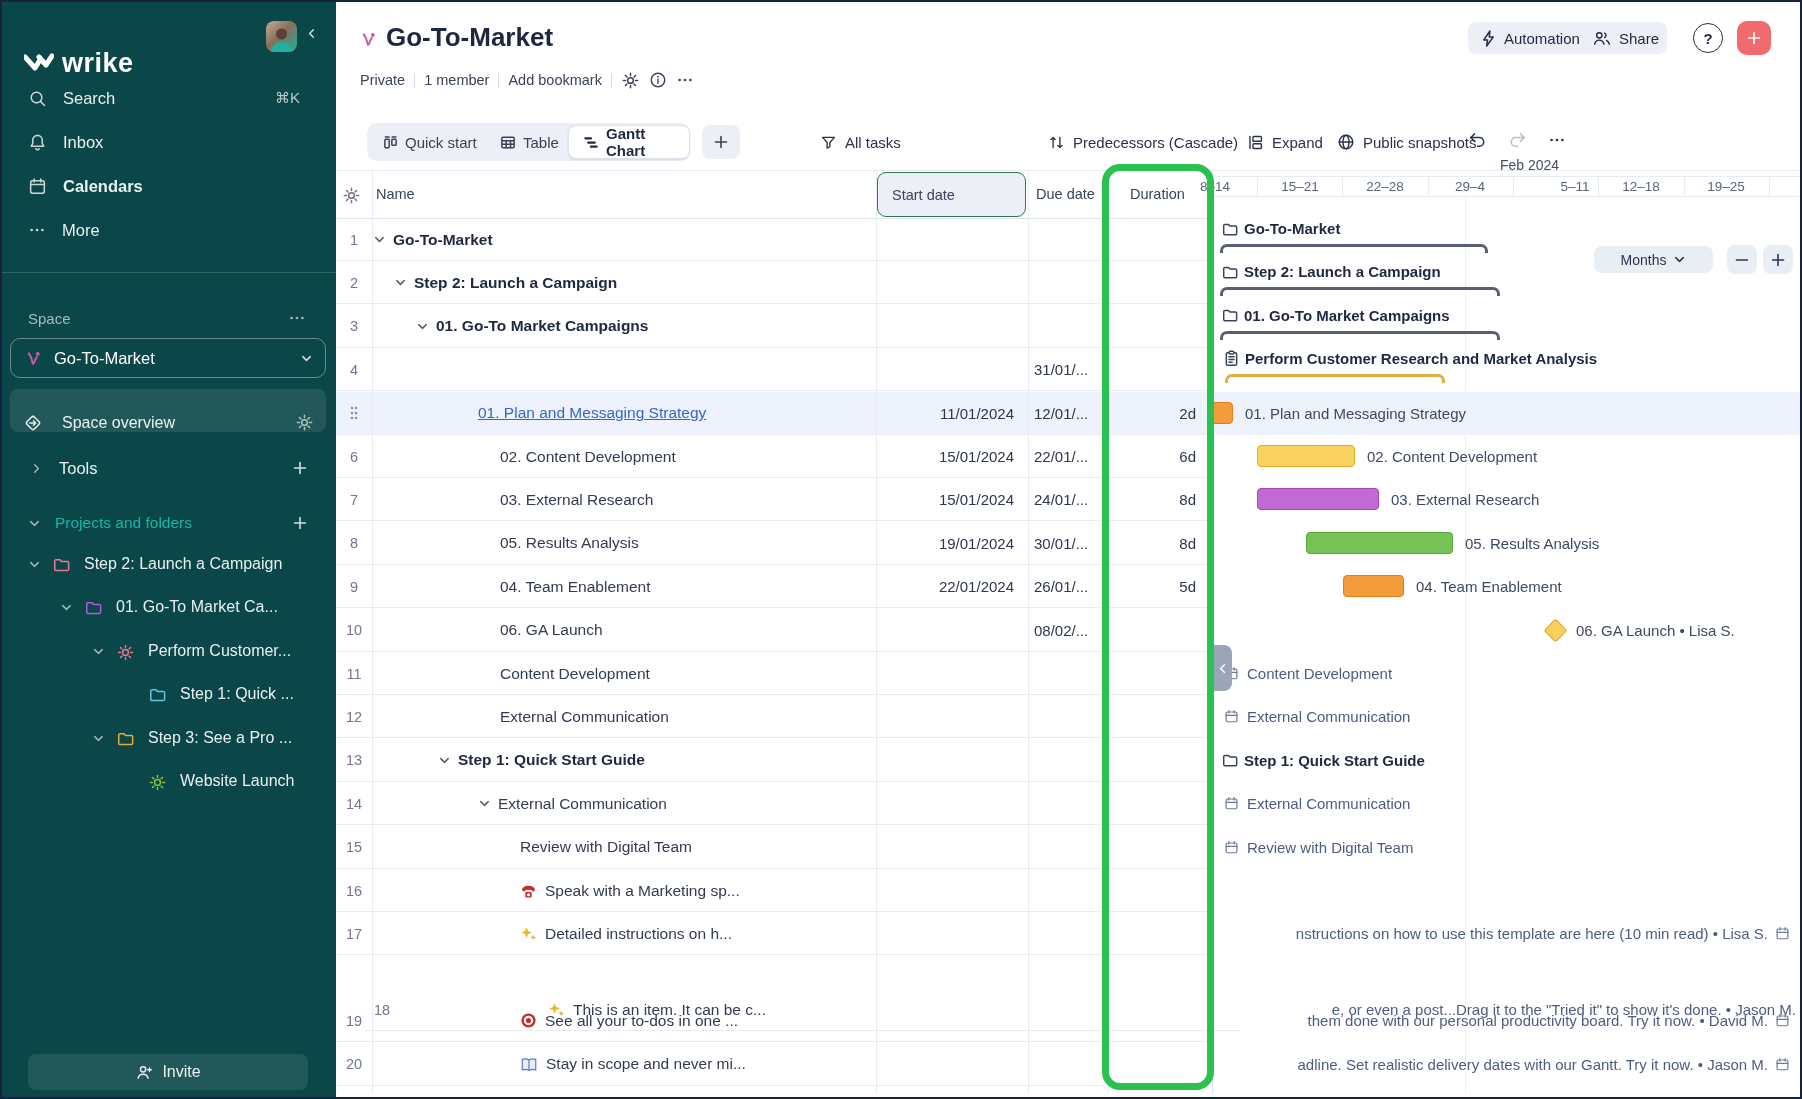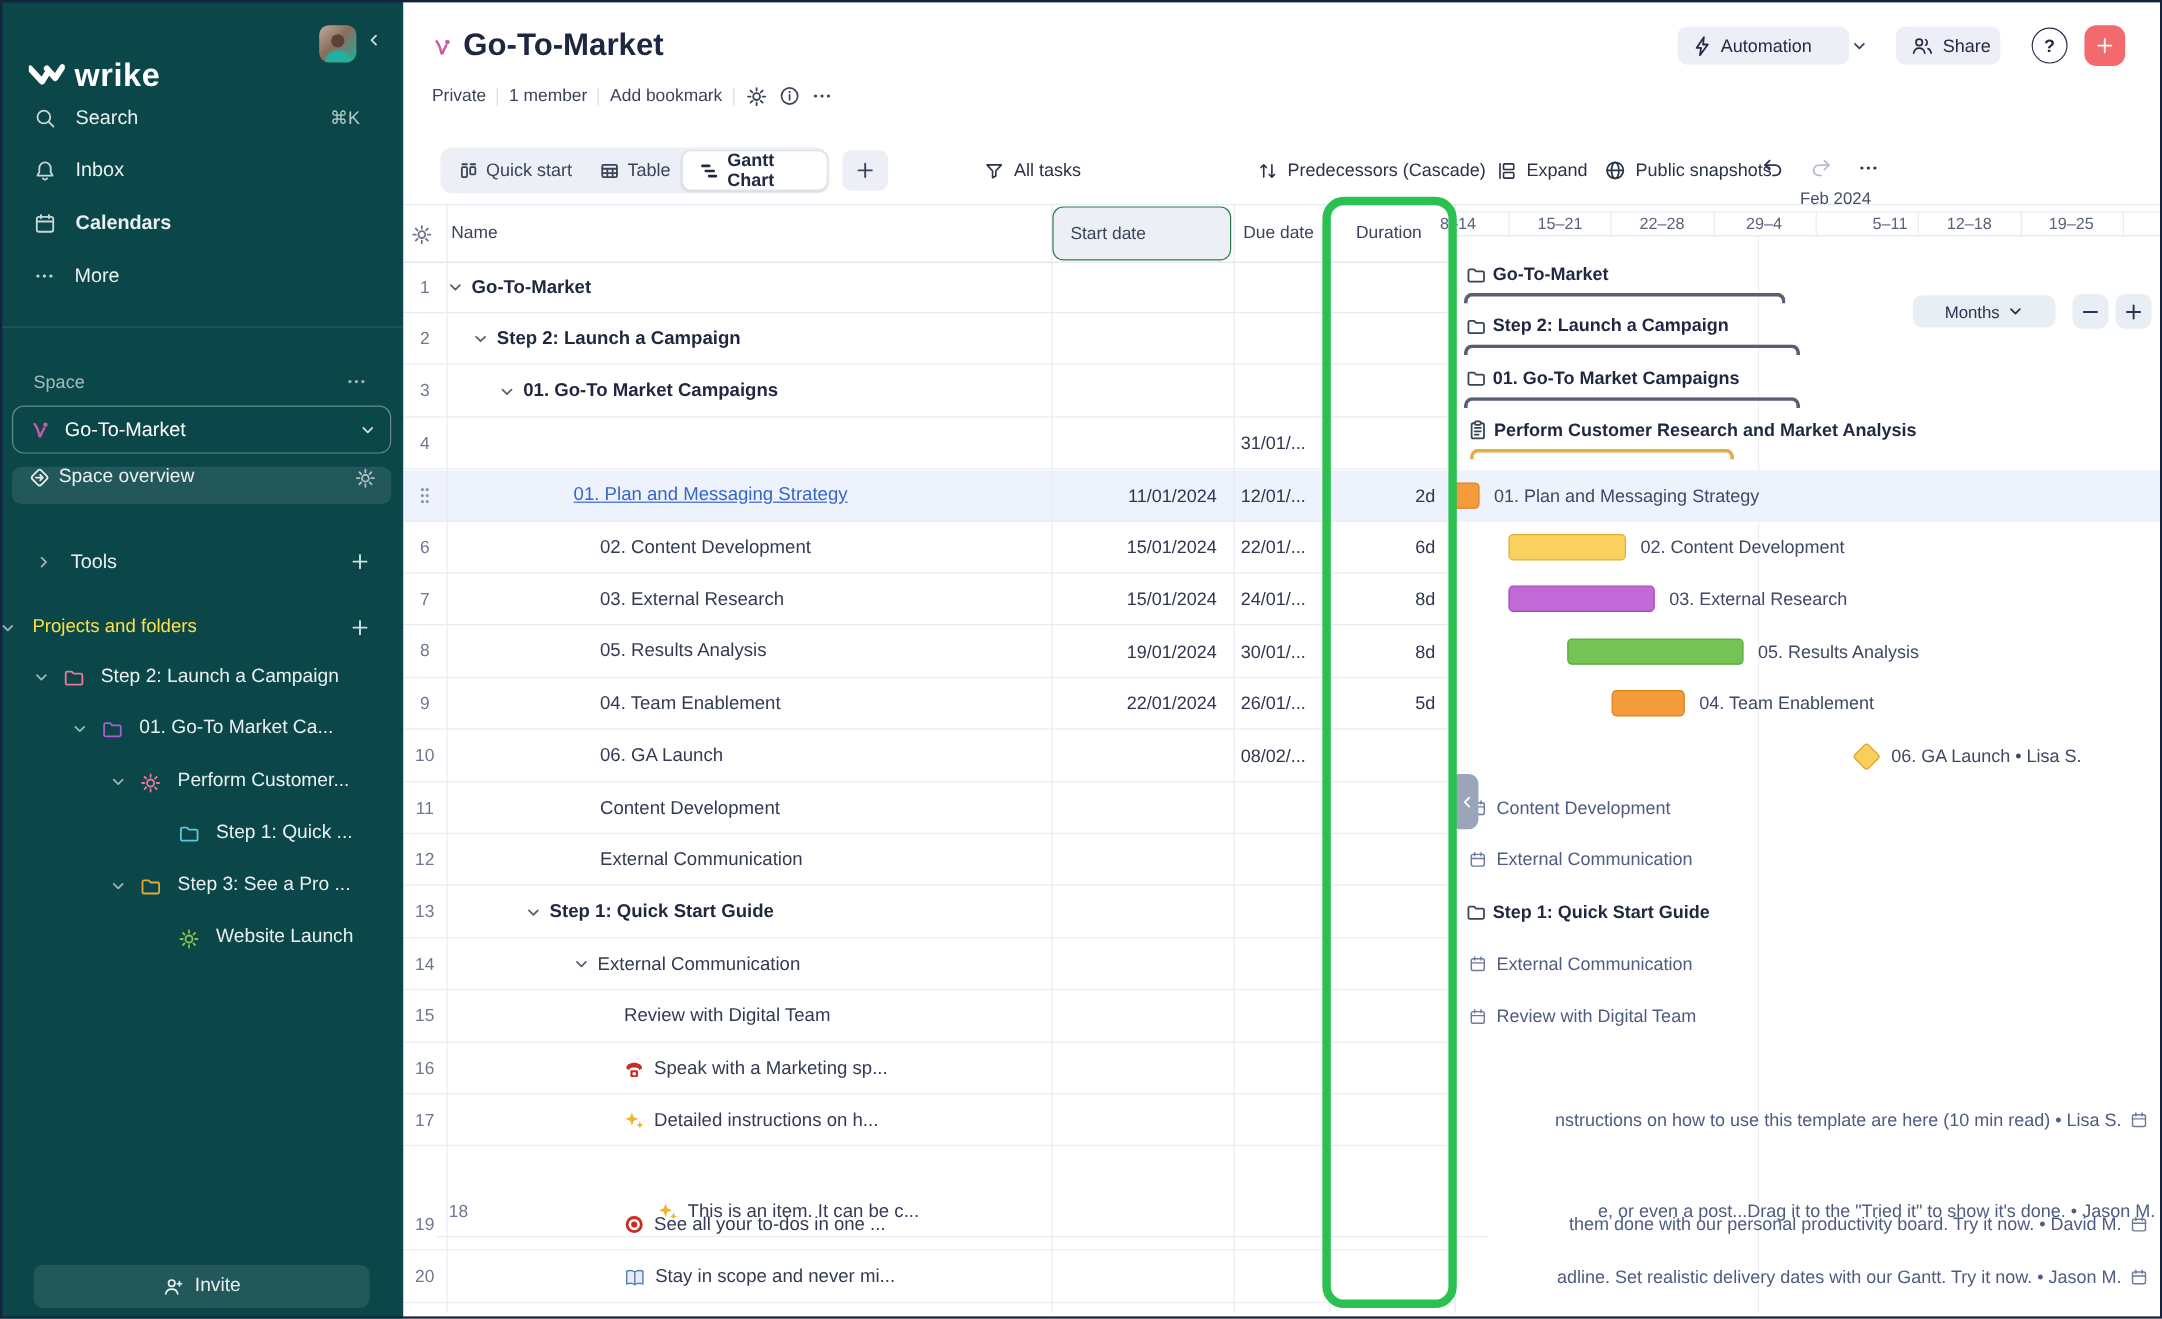--- a/index.html
+++ b/index.html
@@ -19,39 +19,39 @@
   #sb-collapse{position:absolute;left:305px;top:27px;color:#cfe0e0;}
   .snav{position:absolute;left:0;width:336px;height:44px;display:flex;align-items:center;gap:16px;padding-left:28px;box-sizing:border-box;font-size:16.5px;cursor:pointer;}
   .snav .ic{color:#c7d7d7;}
   .snav .kbd{position:absolute;right:36px;color:#b9cccc;font-size:15px;}
   #sb-divider{position:absolute;left:0;top:272px;width:336px;height:1px;background:rgba(255,255,255,.14);}
   .ssection{position:absolute;left:0;width:336px;height:38px;display:flex;align-items:center;padding-left:28px;box-sizing:border-box;color:#a5bcbc;font-size:15px;}
   .ssection .right{position:absolute;right:30px;color:#9fb6b6;}
   #space-pill{position:absolute;left:10px;top:338px;width:316px;height:40px;border:1px solid rgba(255,255,255,.38);border-radius:10px;box-sizing:border-box;display:flex;align-items:center;gap:12px;padding-left:14px;cursor:pointer;}
   #space-pill .lbl{font-size:16.5px;color:#fff;}
   #space-pill .chev{position:absolute;right:12px;color:#cfe0e0;}
-  #space-overview{position:absolute;left:10px;top:389px;width:316px;height:31px;border-radius:8px;background:rgba(255,255,255,.10);display:flex;align-items:flex-start;gap:7px;padding-left:14px;box-sizing:border-box;cursor:pointer;}
+  #space-overview{position:absolute;left:10px;top:389px;width:316px;height:43px;border-radius:8px;background:rgba(255,255,255,.10);display:flex;align-items:flex-end;gap:20px;padding-left:14px;box-sizing:border-box;cursor:pointer;}
   #space-overview .gear{position:absolute;right:12px;color:#aebfbf;}
   .srow{position:absolute;left:0;width:336px;display:flex;align-items:center;box-sizing:border-box;font-size:16.5px;cursor:pointer;}
   .srow .plus{position:absolute;right:28px;color:#cfe0e0;font-size:20px;}
   .tree-item{position:absolute;width:336px;height:43px;cursor:pointer;}
   .tree-item .chev{position:absolute;top:13px;color:#9fb6b6;}
   .tree-item .ti{position:absolute;top:12px;}
   .tree-item .tl{position:absolute;top:10px;font-size:16px;color:#e9f0f0;white-space:nowrap;}
   #invite-btn{position:absolute;left:28px;top:1054px;width:280px;height:36px;border-radius:8px;background:rgba(255,255,255,.10);display:flex;align-items:center;justify-content:center;gap:9px;font-size:16px;color:#e9f0f0;cursor:pointer;}
 
   
   #page-title{position:absolute;left:386px;top:22px;font-size:26px;font-weight:bold;color:#1e2740;}
   #title-icon{position:absolute;left:360px;top:31px;}
   #meta-row{position:absolute;left:360px;top:70px;height:20px;display:flex;align-items:center;gap:9px;font-size:14.5px;color:#3a4358;}
   .meta-sep{width:1px;height:15px;background:#d5dae4;}
   #meta-row .mlink{cursor:pointer;}
   #meta-row .ic{color:#3a4358;cursor:pointer;}
   .hbtn{position:absolute;top:22px;height:32px;background:#eceff6;border-radius:8px;display:flex;align-items:center;gap:8px;padding:0 13px;font-size:15px;color:#232c45;cursor:pointer;box-sizing:border-box;}
-  #automation-btn{left:1398px;width:143px;padding-right:0;}
+  #automation-btn{left:1468px;width:143px;padding-right:0;}
   #automation-btn .divider{width:1px;height:32px;background:#dde2ec;margin-left:8px;}
   #automation-btn .chev{padding:0 9px;color:#3a4358;}
   #share-btn{left:1580px;width:87px;}
   #help-btn{position:absolute;left:1693px;top:23px;width:30px;height:30px;border:1.7px solid #2a3248;border-radius:50%;box-sizing:border-box;display:flex;align-items:center;justify-content:center;font-size:15px;font-weight:bold;cursor:pointer;}
   #add-btn{position:absolute;left:1737px;top:21px;width:34px;height:34px;background:#f26a6d;border-radius:10px;display:flex;align-items:center;justify-content:center;cursor:pointer;}
   #add-btn svg{color:#fff;}
 
   
   #views-group{position:absolute;left:367px;top:123px;width:323px;height:38px;background:#eceff6;border-radius:10px;}
   .view-tab{position:absolute;top:0;height:38px;display:flex;align-items:center;gap:7px;font-size:15px;color:#3a4358;cursor:pointer;}
@@ -232,21 +232,21 @@
             <path d="M5 3l4 4-4 4" stroke="currentColor" fill="none" stroke-width="1.6" stroke-linecap="round" stroke-linejoin="round"></path>
           </svg>
         </span>
       <span>Tools</span>
       <span class="plus ic">
           <svg width="16" height="16" viewBox="0 0 16 16">
             <path d="M8 2.5v11M2.5 8h11" stroke="currentColor" fill="none" stroke-width="1.6" stroke-linecap="round" stroke-linejoin="round"></path>
           </svg>
         </span>
     </div>
-    <div class="srow" style="top:504px;height:38px;gap:14px;color:#fde047;font-size:15.5px;">
+    <div class="srow" style="top:504px;height:38px;padding-left:28px;gap:14px;color:#14b8a6;font-size:15.5px;">
       <span class="ic" style="color:#9fb6b6;">
           <svg width="13" height="13" viewBox="0 0 14 14">
             <path d="M3 5l4 4 4-4" stroke="currentColor" fill="none" stroke-width="1.6" stroke-linecap="round" stroke-linejoin="round"></path>
           </svg>
         </span>
       <span>Projects and folders</span>
       <span class="plus ic">
           <svg width="16" height="16" viewBox="0 0 16 16">
             <path d="M8 2.5v11M2.5 8h11" stroke="currentColor" fill="none" stroke-width="1.6" stroke-linecap="round" stroke-linejoin="round"></path>
           </svg>

